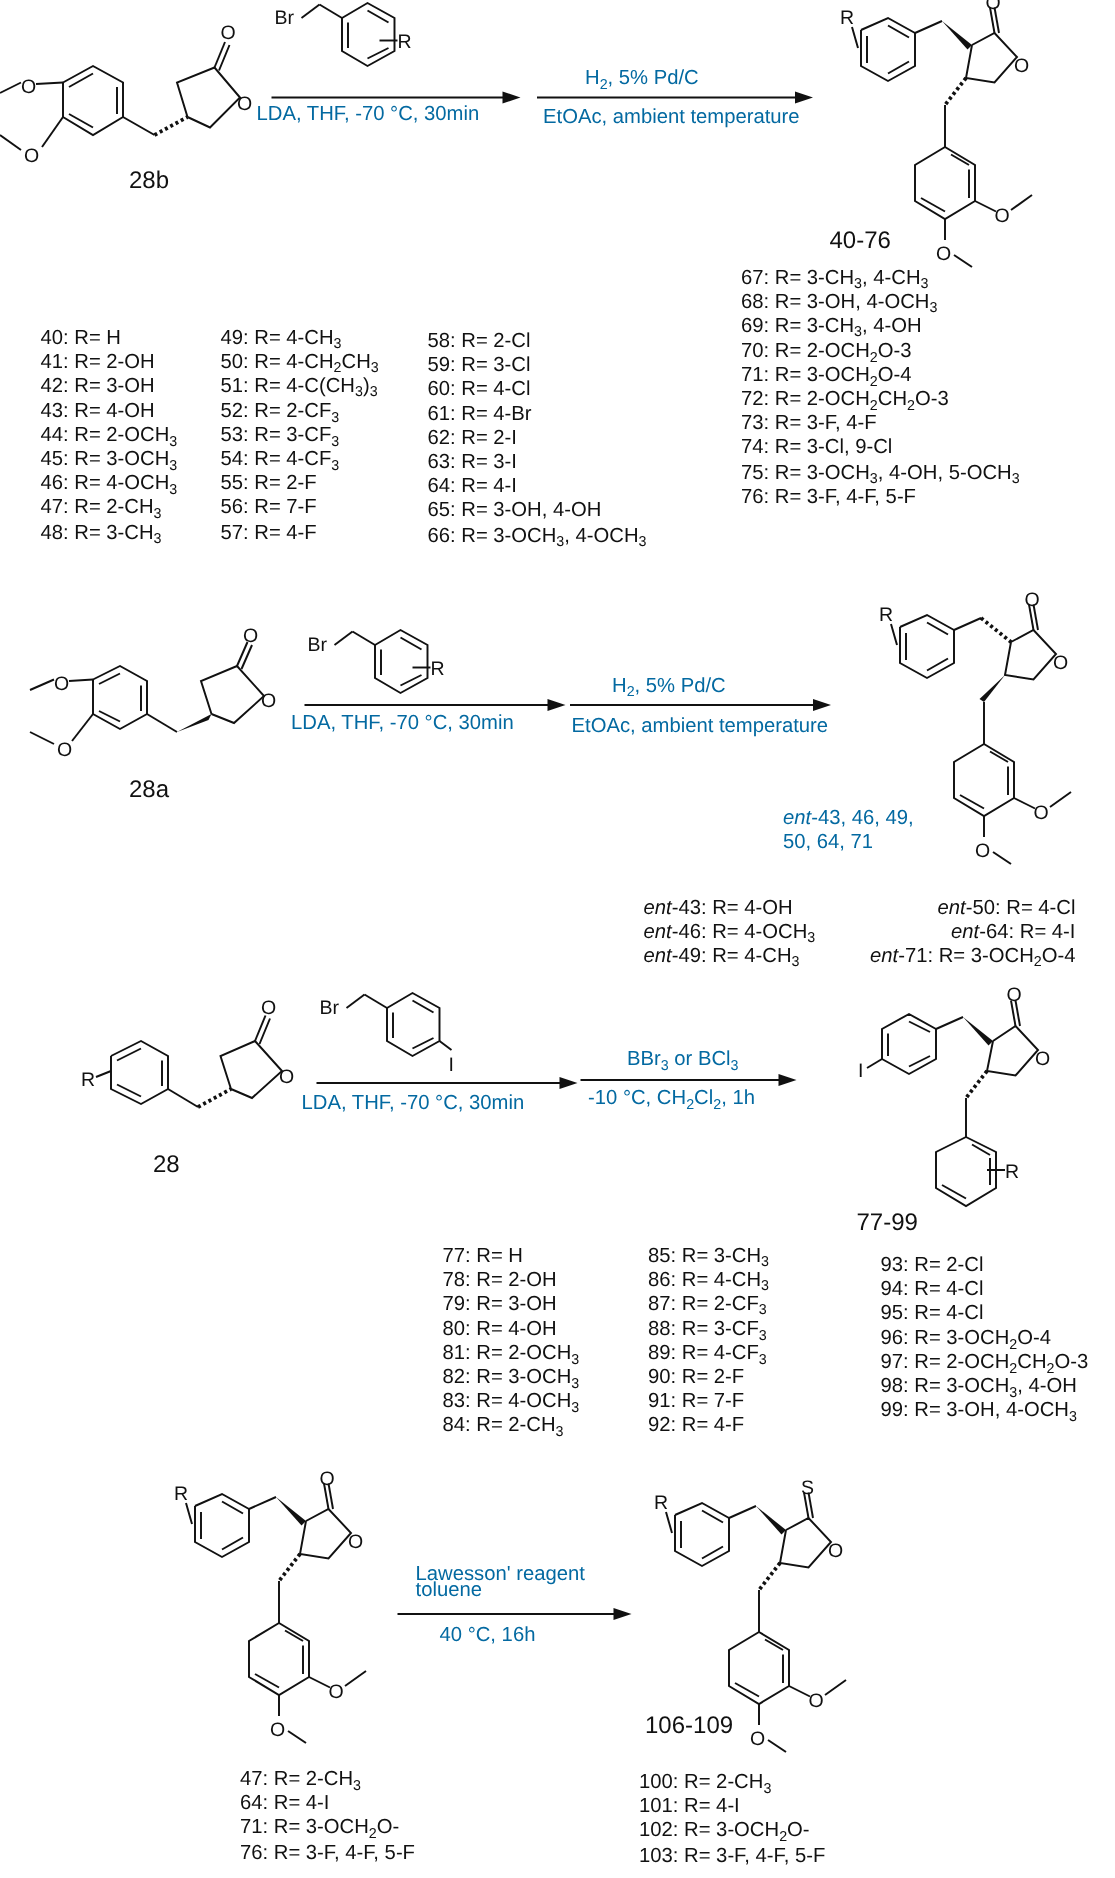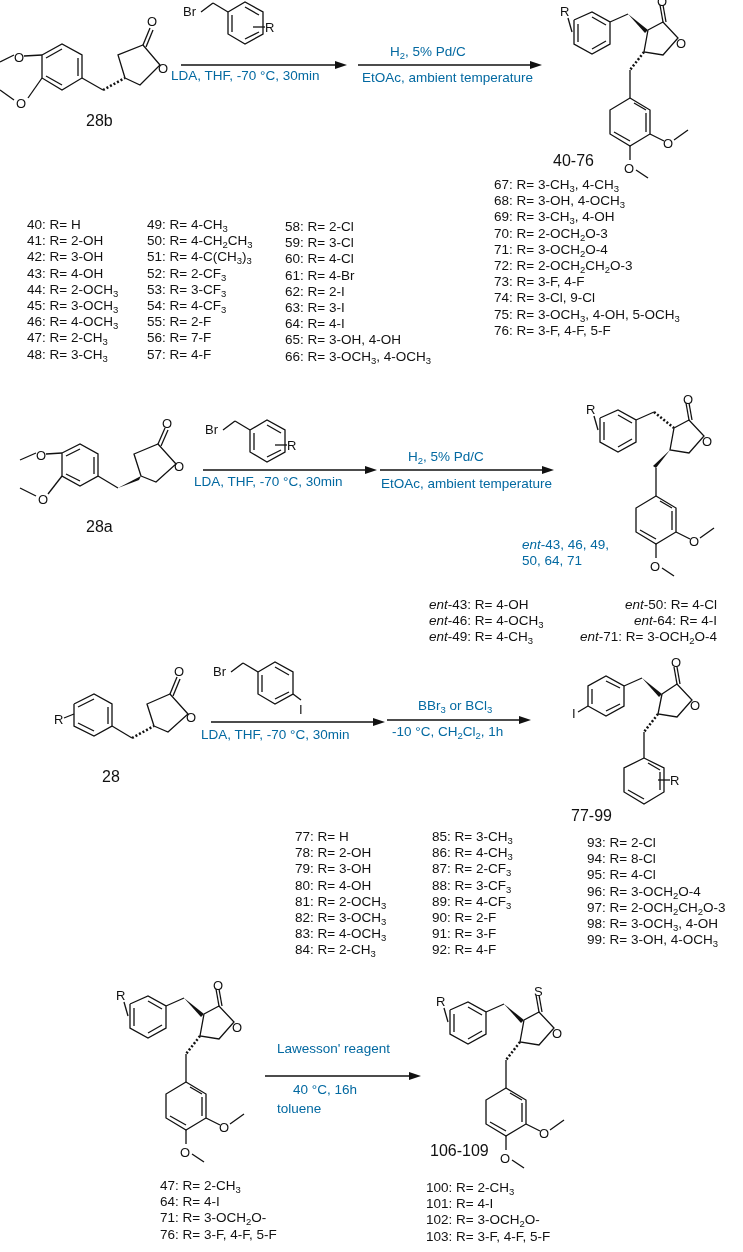--- a/index.html
+++ b/index.html
@@ -308,26 +308,26 @@
     <div>83: R= 4-OCH<sub>3</sub></div>
     <div>84: R= 2-CH<sub>3</sub></div>
   </div>
 <div class="list" style="left:432px;top:829px;" id="s3c2">
     <div>85: R= 3-CH<sub>3</sub></div>
     <div>86: R= 4-CH<sub>3</sub></div>
     <div>87: R= 2-CF<sub>3</sub></div>
     <div>88: R= 3-CF<sub>3</sub></div>
     <div>89: R= 4-CF<sub>3</sub></div>
     <div>90: R= 2-F</div>
-    <div>91: R= 3-F</div>
+    <div>91: R= 7-F</div>
     <div>92: R= 4-F</div>
   </div>
 <div class="list" style="left:567px;top:835px;margin-left:20px;" id="s3c3">
     <div>93: R= 2-Cl</div>
-    <div>94: R= 8-Cl</div>
+    <div>94: R= 4-Cl</div>
     <div>95: R= 4-Cl</div>
     <div>96: R= 3-OCH<sub>2</sub>O-4</div>
     <div>97: R= 2-OCH<sub>2</sub>CH<sub>2</sub>O-3</div>
     <div>98: R= 3-OCH<sub>3</sub>, 4-OH</div>
     <div>99: R= 3-OH, 4-OCH<sub>3</sub></div>
   </div>
 
 <svg style="left:116px;top:984px;" width="170" height="180">
   <text x="0" y="16">R</text>
   <line x1="8" y1="18" x2="12" y2="32"></line>
@@ -350,21 +350,21 @@
   <line x1="54" y1="132" x2="70" y2="141"></line>
   <line x1="90" y1="134" x2="104" y2="141"></line>
   <text x="103" y="148">O</text>
   <line x1="114" y1="140" x2="128" y2="130"></line>
   <line x1="70" y1="146" x2="70" y2="160"></line>
   <text x="64" y="173">O</text>
   <line x1="76" y1="170" x2="88" y2="178"></line>
 </svg>
 
 <div class="t" style="left:277px;top:1041px;">Lawesson' reagent</div>
-<div class="t" style="left:277px;top:1101px;">toluene</div>
+<div class="t" style="left:277px;top:1052px;">toluene</div>
 <svg style="left:265px;top:1071px;" width="160" height="10">
   <line x1="0" y1="5" x2="152" y2="5"></line>
   <path d="M144,1 L156,5 L144,9 Z" class="wedge"></path>
 </svg>
 <div class="t" style="left:293px;top:1082px;">40 °C, 16h</div>
 
 <svg style="left:436px;top:990px;" width="170" height="180">
   <text x="0" y="16">R</text>
   <line x1="8" y1="18" x2="12" y2="32"></line>
   <polyline points="14,20 32,12 50,22 50,44 32,54 14,44 14,20"></polyline>

